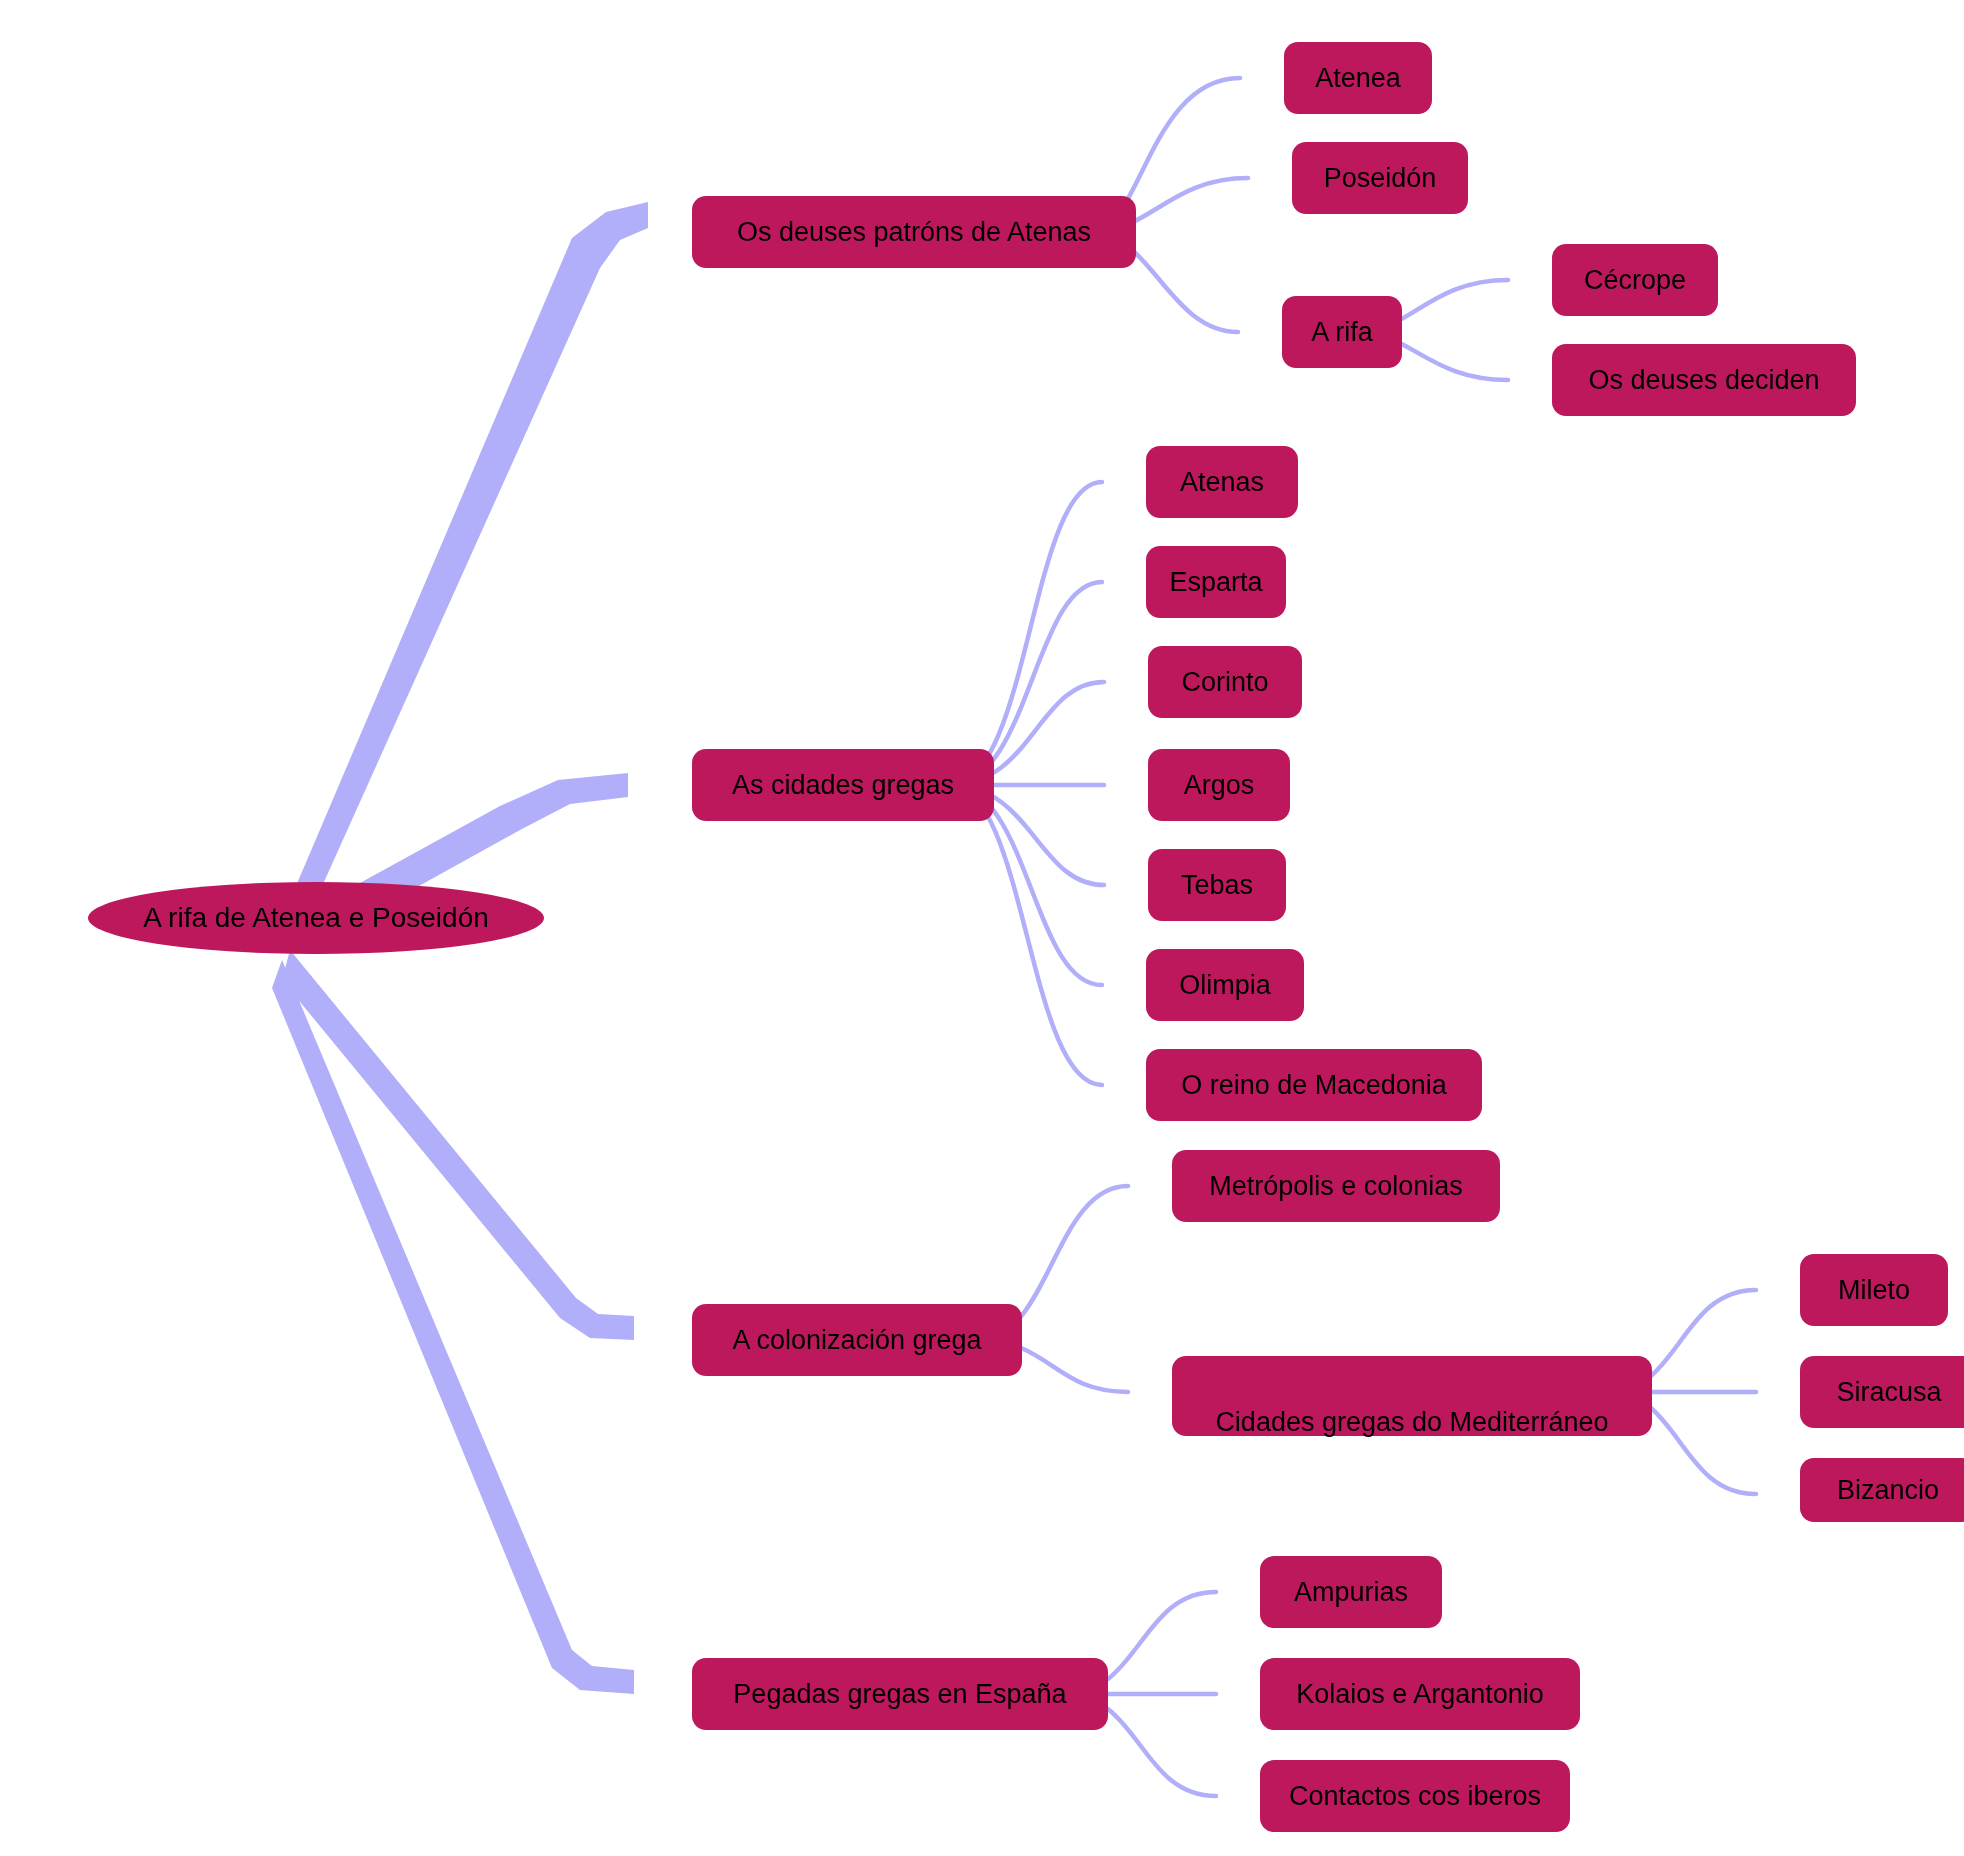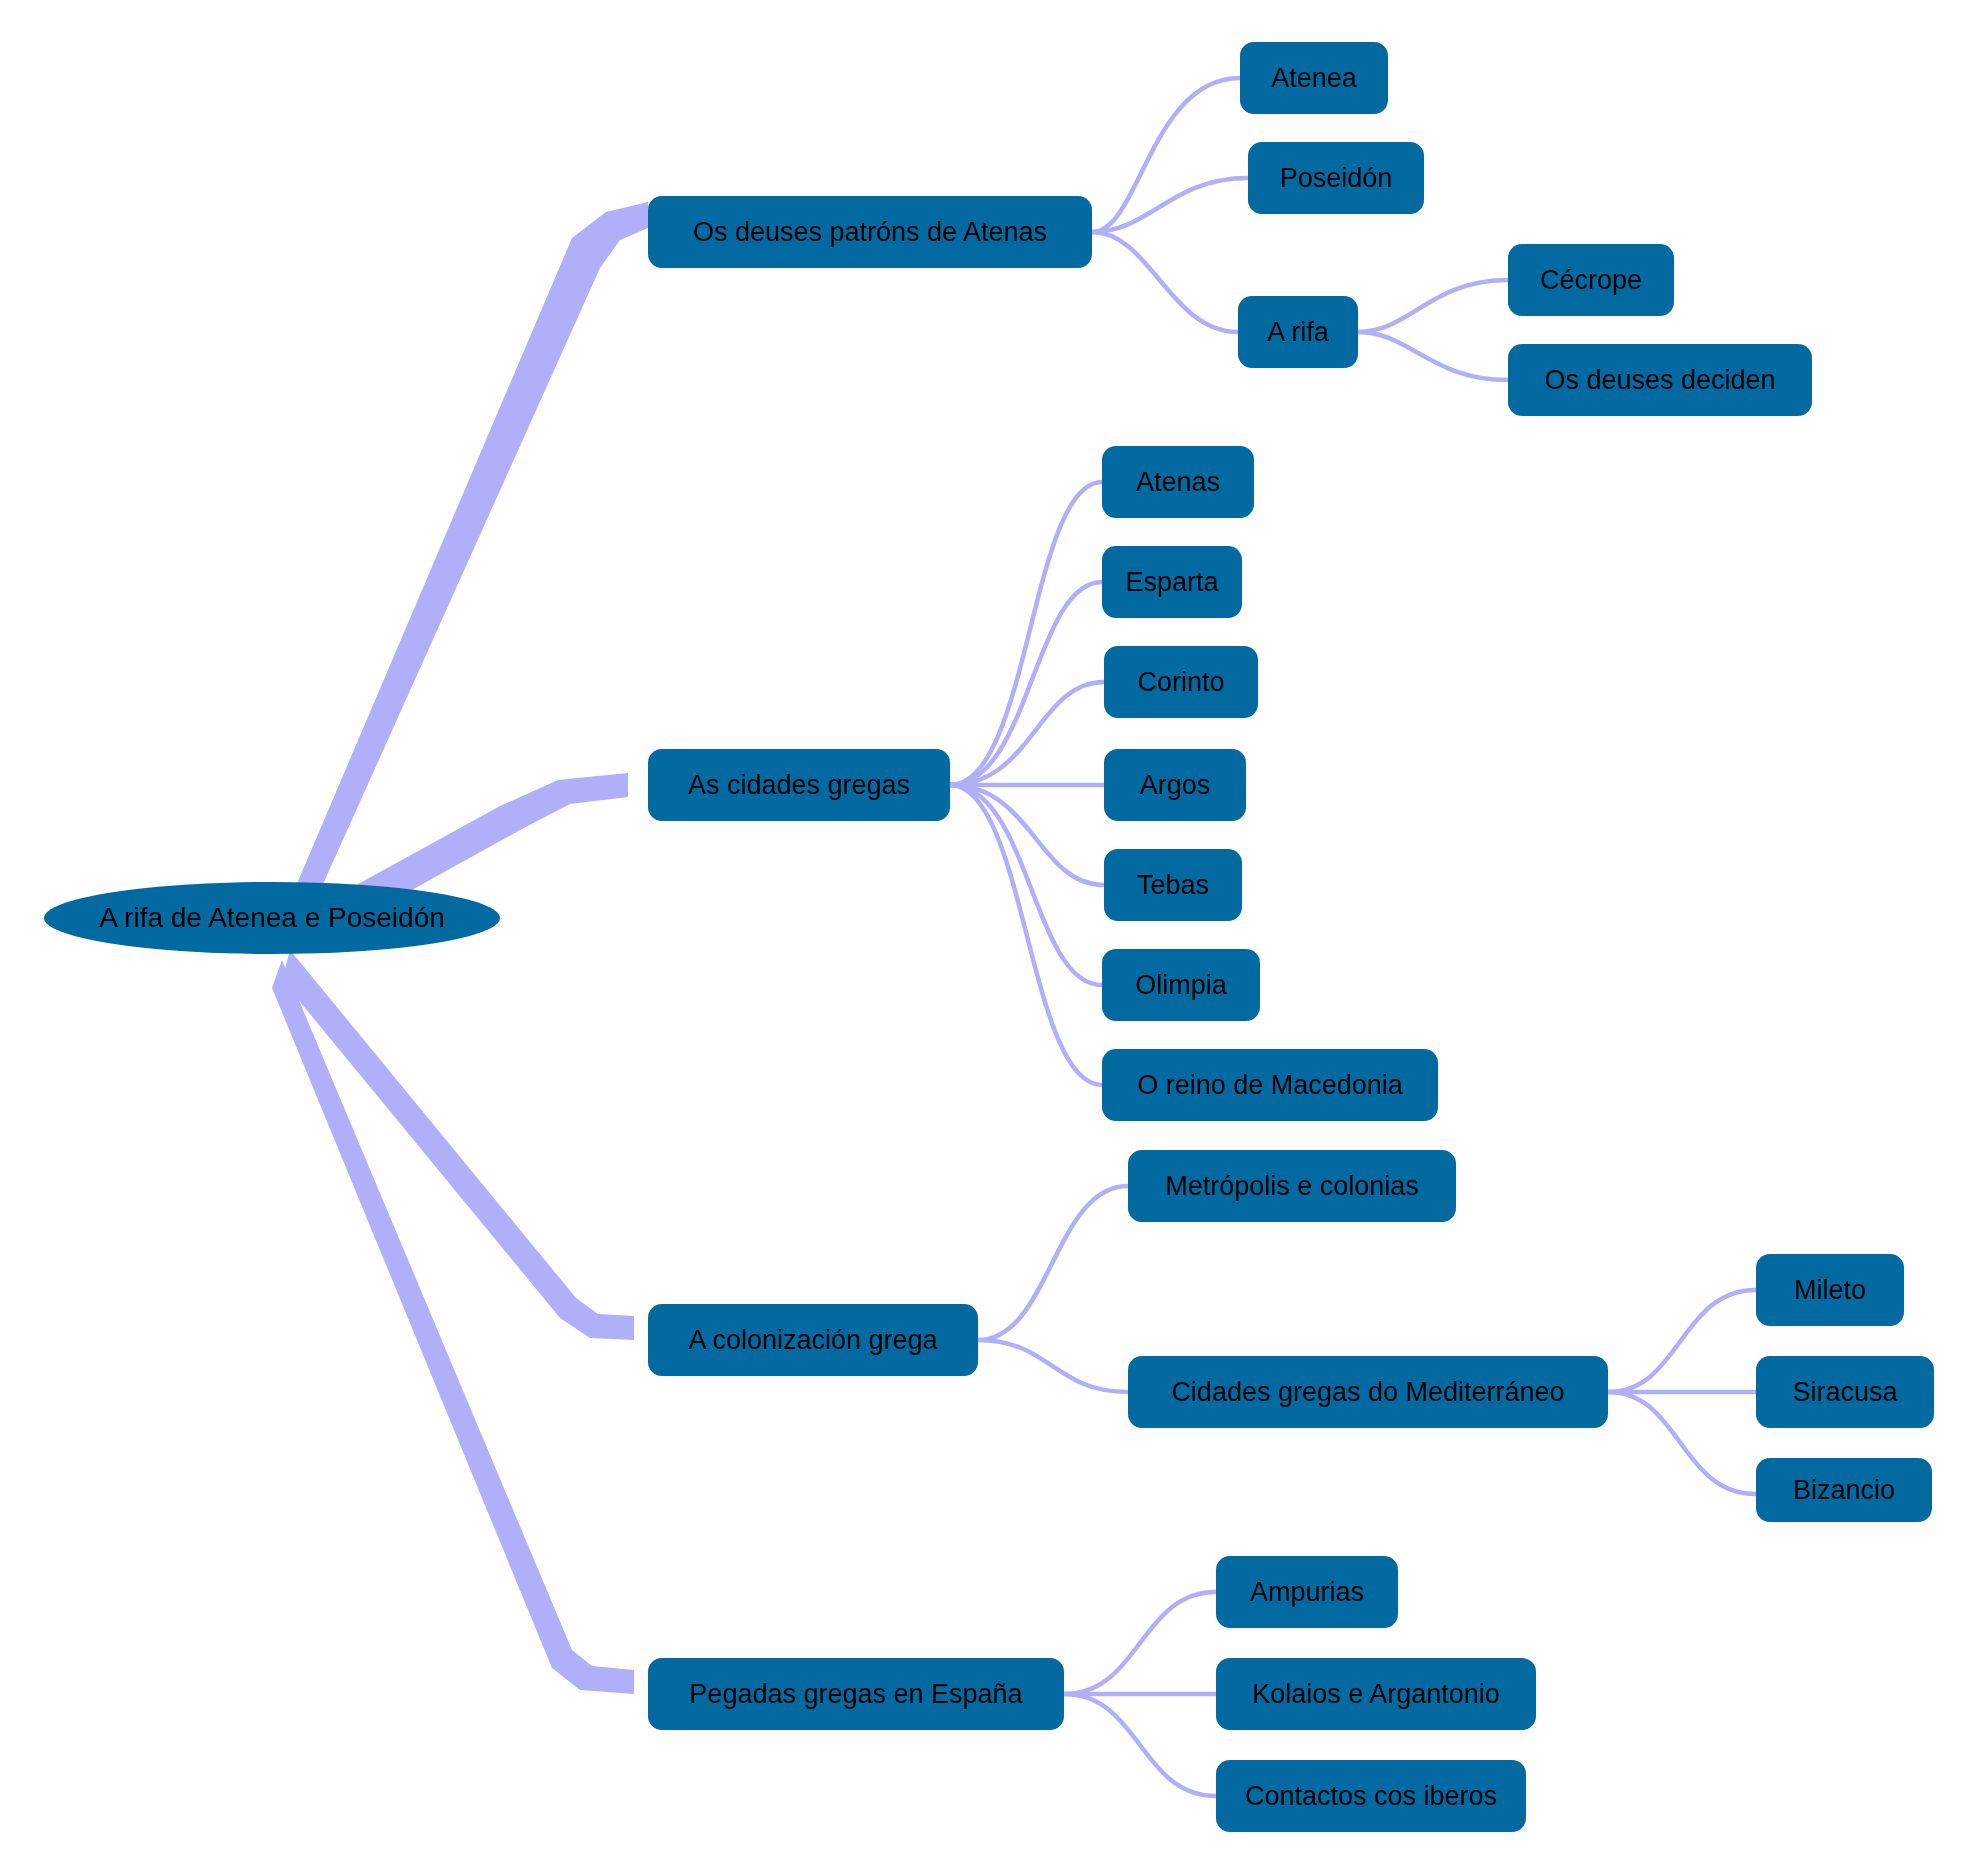--- a/index.html
+++ b/index.html
@@ -22,27 +22,28 @@
     width: 1964px;
     height: 1856px;
     pointer-events: none;
   }
   .node {
     position: absolute;
     box-sizing: border-box;
     display: flex;
     align-items: center;
     justify-content: center;
-    background: #0369a1;
+    background: #be185d;
     color: #000000;
     font-size: 27px;
     line-height: 1;
     white-space: nowrap;
     border-radius: 14px;
     padding: 0 22px;
+    margin-left: 44px;
   }
   .node.root {
     border-radius: 50%;
     font-size: 28px;
   }
   .node.lvl1 { font-size: 27px; }
   .node.lvl2 { font-size: 27px; }
   .node.lvl3 { font-size: 27px; }
 </style>
 </head>
@@ -142,21 +143,21 @@
   <div class="node lvl2" style="left:1102px; top:1049px; width:336px; height:72px;">
     <span>O reino de Macedonia</span>
   </div>
 
   <div class="node lvl1" style="left:648px; top:1304px; width:330px; height:72px;">
     <span>A colonización grega</span>
   </div>
   <div class="node lvl2" style="left:1128px; top:1150px; width:328px; height:72px;">
     <span>Metrópolis e colonias</span>
   </div>
-  <div class="node lvl2" style="left:1128px; top:1356px; width:480px; height:72px;">
+  <div class="node lvl2" style="left:1128px; top:1356px; width:480px; height:80px;align-items:flex-end;">
     <span>Cidades gregas do Mediterráneo</span>
   </div>
   <div class="node lvl3" style="left:1756px; top:1254px; width:148px; height:72px;">
     <span>Mileto</span>
   </div>
   <div class="node lvl3" style="left:1756px; top:1356px; width:178px; height:72px;">
     <span>Siracusa</span>
   </div>
   <div class="node lvl3" style="left:1756px; top:1458px; width:176px; height:64px;">
     <span>Bizancio</span>

